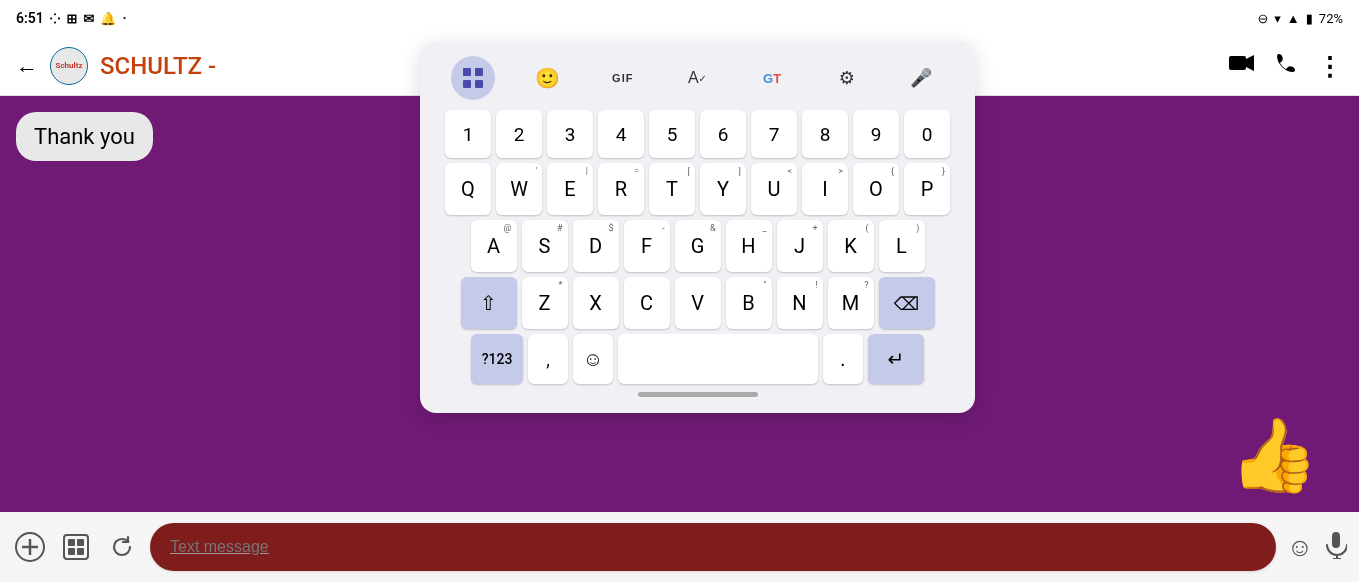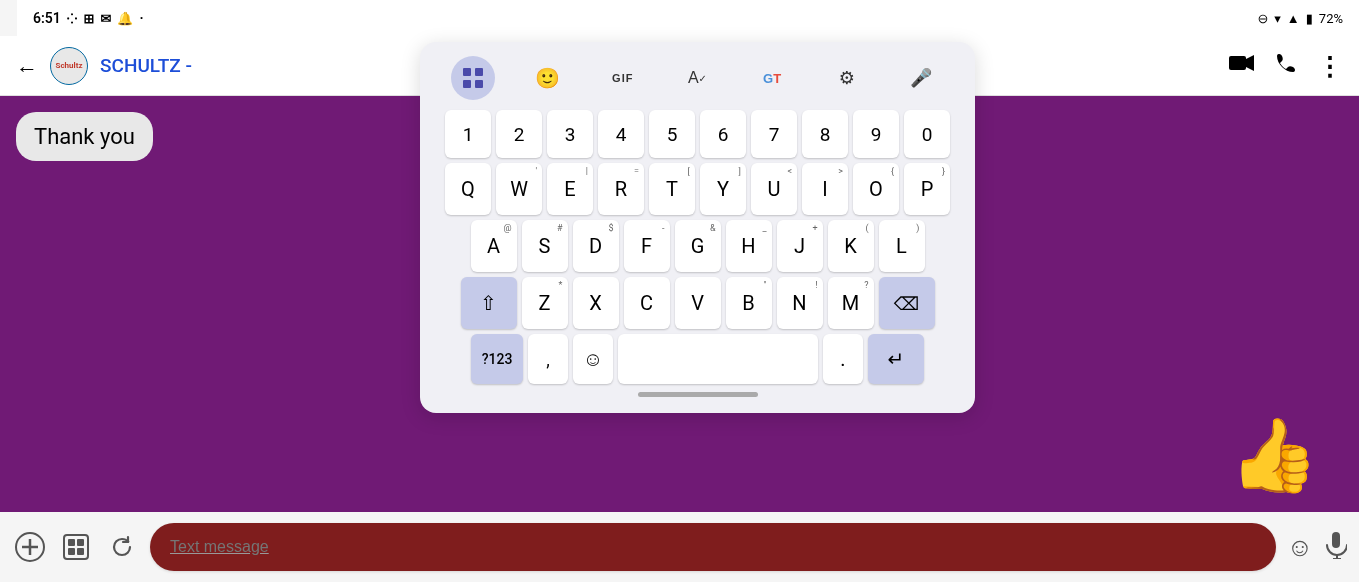--- a/index.html
+++ b/index.html
@@ -8,21 +8,21 @@
       height: 582px;
       background: #f5f5f5;
       font-family: 'Roboto', Arial, sans-serif;
       overflow: hidden;
       position: relative;
     }
 
     
     .status-bar {
       position: absolute;
-      top: 0; left: 17px; right: 0;
+      top: 0; left: 0; right: 0;
       height: 36px;
       background: #fff;
       display: flex;
       align-items: center;
       justify-content: space-between;
       padding: 0 16px;
       z-index: 10;
     }
     .status-left {
       display: flex;
@@ -69,23 +69,23 @@
       display: flex;
       align-items: center;
       justify-content: center;
       font-size: 10px;
       font-weight: bold;
       color: #c0392b;
       border: 1px solid #0369a1;
       overflow: hidden;
     }
     .contact-name {
-      font-size: 19px;
+      font-size: 24px;
       font-weight: 500;
-      color: #1d4ed8;
+      color: #c2410c;
     }
     .app-bar-right {
       display: flex;
       align-items: center;
       gap: 20px;
     }
     .app-bar-icon {
       font-size: 20px;
       cursor: pointer;
       color: #000;

